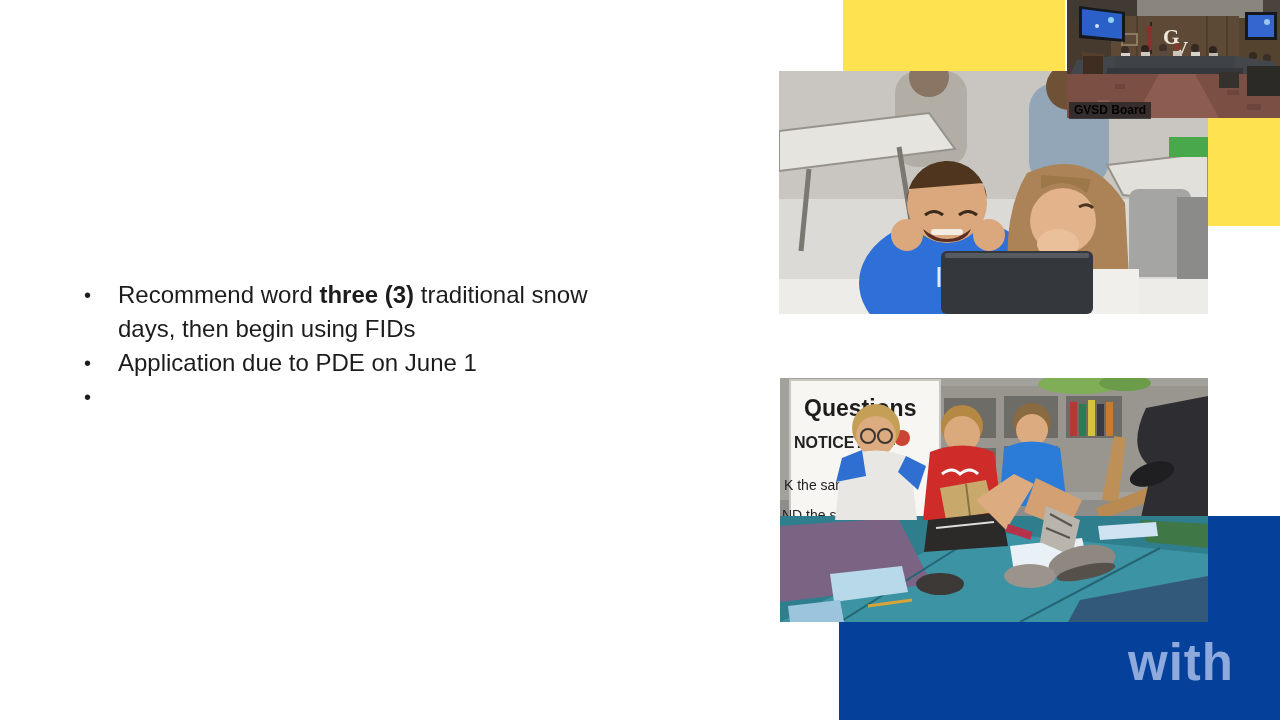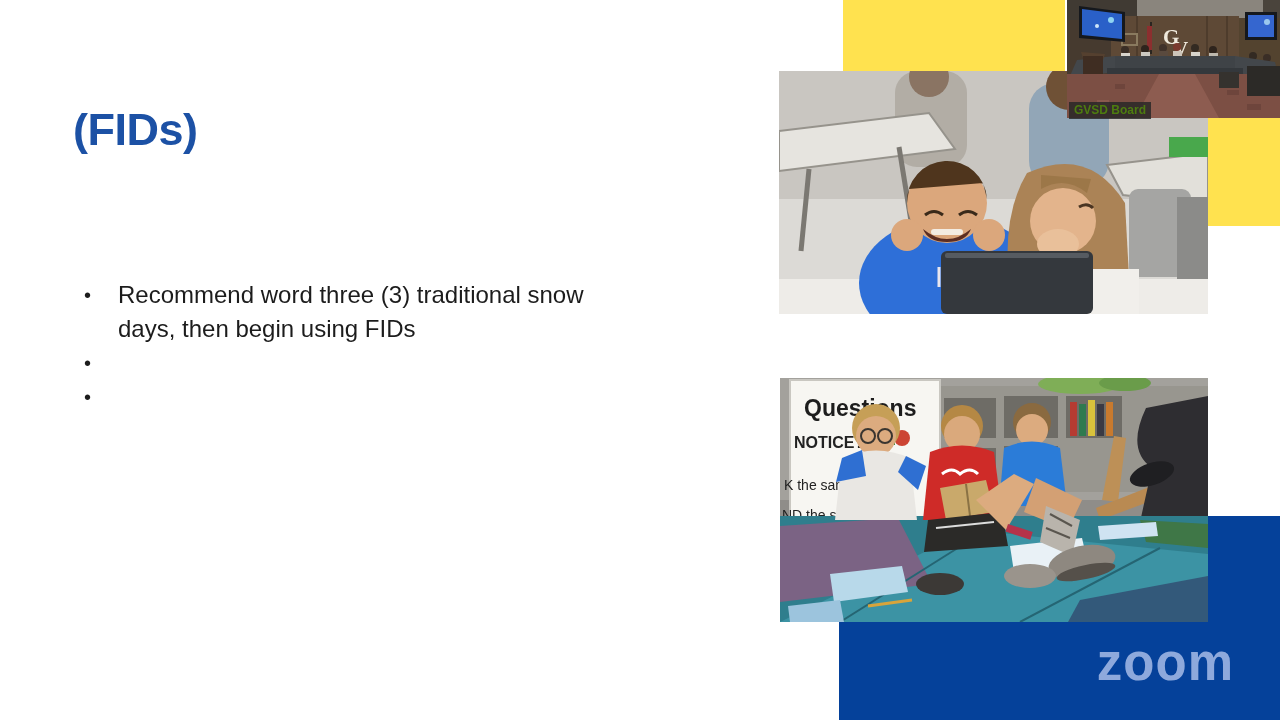--- a/index.html
+++ b/index.html
@@ -13,54 +13,54 @@
   .blue-bottom{left:839px;top:516px;width:441px;height:204px;background:var(--blue);z-index:1;}
 
   
   .title{left:73px;top:95px;width:660px;font-size:45px;line-height:70px;font-weight:bold;
          color:var(--titleblue);letter-spacing:-0.5px;z-index:2;}
   .bullets{left:84px;top:278px;width:612px;z-index:2;color:#1c1c1c;
            font-size:24px;line-height:34px;}
   .bullet-item{display:flex;}
   .bullet-marker{width:34px;flex:0 0 34px;font-size:20px;}
   .bullet-text{flex:1;max-width:492px;}
-  .bullet-text b{font-weight:normal;margin-top:40px;}
+  .bullet-text b{font-weight:bold;margin-top:40px;}
 
   
   .photo-top{left:779px;top:71px;width:429px;height:243px;z-index:3;}
   .photo-bottom{left:780px;top:378px;width:428px;height:244px;z-index:3;}
   .video-feed{left:1067px;top:0;width:213px;height:118px;z-index:4;}
   .video-label{position:absolute;left:2px;top:102px;height:17px;line-height:17px;
-               padding:0 5px;background:rgba(38,38,38,0.82);color:#4d7c0f;
+               padding:0 5px;background:rgba(38,38,38,0.82);color:#000000;
                font-size:12px;font-weight:bold;white-space:nowrap;}
 
   .zoom-mark{right:46px;top:633px;z-index:2;font-size:51px;font-weight:bold;
              letter-spacing:1px;color:var(--zoomblue);}
   svg{display:block;}
 </style>
 </head>
 <body>
 
 <div id="stage" style="--yellow:#FFE24F;--blue:#05419A;--titleblue:#1C51A5;--zoomblue:#8EA9DC;">
 
   <div class="abs yellow-top"></div>
   <div class="abs yellow-right"></div>
   <div class="abs blue-bottom"></div>
 
   <div class="abs title">
-    <div>(FIDs)</div>
   </div>
 
   <div class="abs bullets">
     <div class="bullet-item">
       <span class="bullet-marker">•</span>
       <span class="bullet-text"><span>Recommend word </span><b>three (3)</b><span> traditional snow days, then begin using FIDs</span></span>
     </div>
     <div class="bullet-item">
       <span class="bullet-marker">•</span>
+      <span class="bullet-text"><span>Application due to PDE on June 1</span><b></b><span></span></span>
     </div>
     <div class="bullet-item">
       <span class="bullet-marker">•</span>
     </div>
   </div>
 
   <div class="abs photo-top">
     <svg viewBox="0 0 429 243" width="429" height="243">
       <rect width="429" height="243" fill="#dcdad6"></rect>
       <rect width="429" height="128" fill="#c9c6c1"></rect>
@@ -254,15 +254,15 @@
         <rect x="160" y="90" width="12" height="5" fill="#6e453c"></rect>
       <rect x="30" y="100" width="12" height="6" fill="#8a5a4e"></rect>
         <rect x="180" y="104" width="14" height="6" fill="#6e453c"></rect>
 
       <rect x="180" y="66" width="33" height="30" fill="#2c2a27"></rect>
       <rect x="152" y="72" width="20" height="16" fill="#35322e"></rect>
     </svg>
     <div class="video-label">GVSD Board</div>
   </div>
 
-  <div class="abs zoom-mark">zoom</div>
+  <div class="abs zoom-mark">with</div>
 
 </div>
 
 </body></html>

